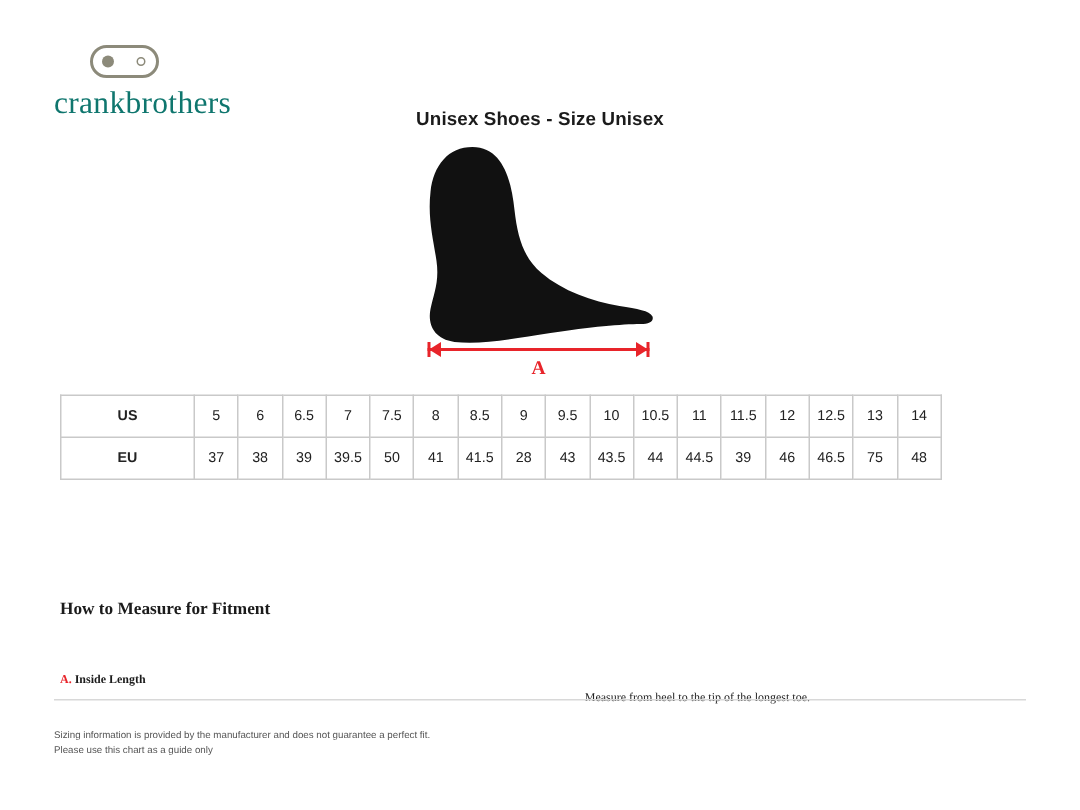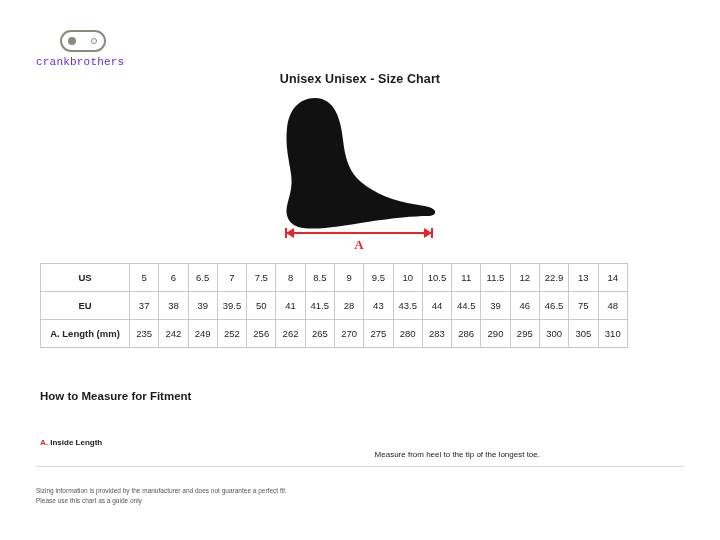--- a/index.html
+++ b/index.html
@@ -52,24 +52,24 @@
     right: 7px;
     top: 6px;
     width: 6px;
     height: 6px;
     border-radius: 50%;
     border: 1.5px solid #8c8a7a;
     box-sizing: border-box;
   }
   .logo-text {
     margin-top: 4px;
-    font-size: 11px;
+    font-size: 21px;
     letter-spacing: 0.2px;
-    color: #6d28d9;
-    font-family: Liberation Mono, monospace;
+    color: #0f766e;
+    font-family: Liberation Serif, serif;
   }
 
   
   .chart-title {
     position: absolute;
     left: 0;
     top: 72px;
     width: 720px;
     text-align: center;
     font-size: 12.5px;
@@ -163,22 +163,23 @@
   .size-table td.rowhead {
     width: 86px;
     font-weight: bold;
     font-size: 9.5px;
   }
 
   
   .howto {
     position: absolute;
     left: 40px;
-    top: 390px;
+    top: 400px;
     width: 500px;
+    font-family: Liberation Serif, serif;
   }
   .howto h2 {
     margin: 0 0 12px 0;
     font-size: 11.5px;
     font-weight: bold;
     color: #1b1b1b;
   }
   .howto .item-title {
     font-size: 8px;
     font-weight: bold;
@@ -223,21 +224,21 @@
 <div class="page">
 
   <div class="logo-block">
     <div class="logo-mark">
       <span class="dot-left"></span>
       <span class="dot-right"></span>
     </div>
     <div class="logo-text">crankbrothers</div>
   </div>
 
-  <div class="chart-title">Unisex Unisex - Size Chart</div>
+  <div class="chart-title">Unisex Shoes - Size Unisex</div>
 
   <div class="foot-wrap">
     <svg width="210" height="140" viewBox="0 0 210 140" xmlns="http://www.w3.org/2000/svg">
       <path d="M60 2
                C 44 2, 34 14, 32 32
                C 30 50, 34 64, 36 78
                C 38 92, 34 100, 32 110
                C 30 120, 34 130, 48 132
                C 66 134, 86 130, 112 126
                C 138 122, 160 120, 172 120
@@ -269,21 +270,21 @@
         <td>7.5</td>
         <td>8</td>
         <td>8.5</td>
         <td>9</td>
         <td>9.5</td>
         <td>10</td>
         <td>10.5</td>
         <td>11</td>
         <td>11.5</td>
         <td>12</td>
-        <td>22.9</td>
+        <td>12.5</td>
         <td>13</td>
         <td>14</td>
       </tr>
       <tr>
         <td class="rowhead">EU</td>
         <td>37</td>
         <td>38</td>
         <td>39</td>
         <td>39.5</td>
         <td>50</td>
@@ -293,40 +294,20 @@
         <td>43</td>
         <td>43.5</td>
         <td>44</td>
         <td>44.5</td>
         <td>39</td>
         <td>46</td>
         <td>46.5</td>
         <td>75</td>
         <td>48</td>
       </tr>
-      <tr>
-        <td class="rowhead">A. Length (mm)</td>
-        <td>235</td>
-        <td>242</td>
-        <td>249</td>
-        <td>252</td>
-        <td>256</td>
-        <td>262</td>
-        <td>265</td>
-        <td>270</td>
-        <td>275</td>
-        <td>280</td>
-        <td>283</td>
-        <td>286</td>
-        <td>290</td>
-        <td>295</td>
-        <td>300</td>
-        <td>305</td>
-        <td>310</td>
-      </tr>
     </tbody>
   </table>
 
   <div class="howto">
     <h2>How to Measure for Fitment</h2>
     <div class="item-title">
       <span class="mark">A.</span>
       <span>Inside Length</span>
     </div>
     <div class="item-desc">Measure from heel to the tip of the longest toe.</div>

